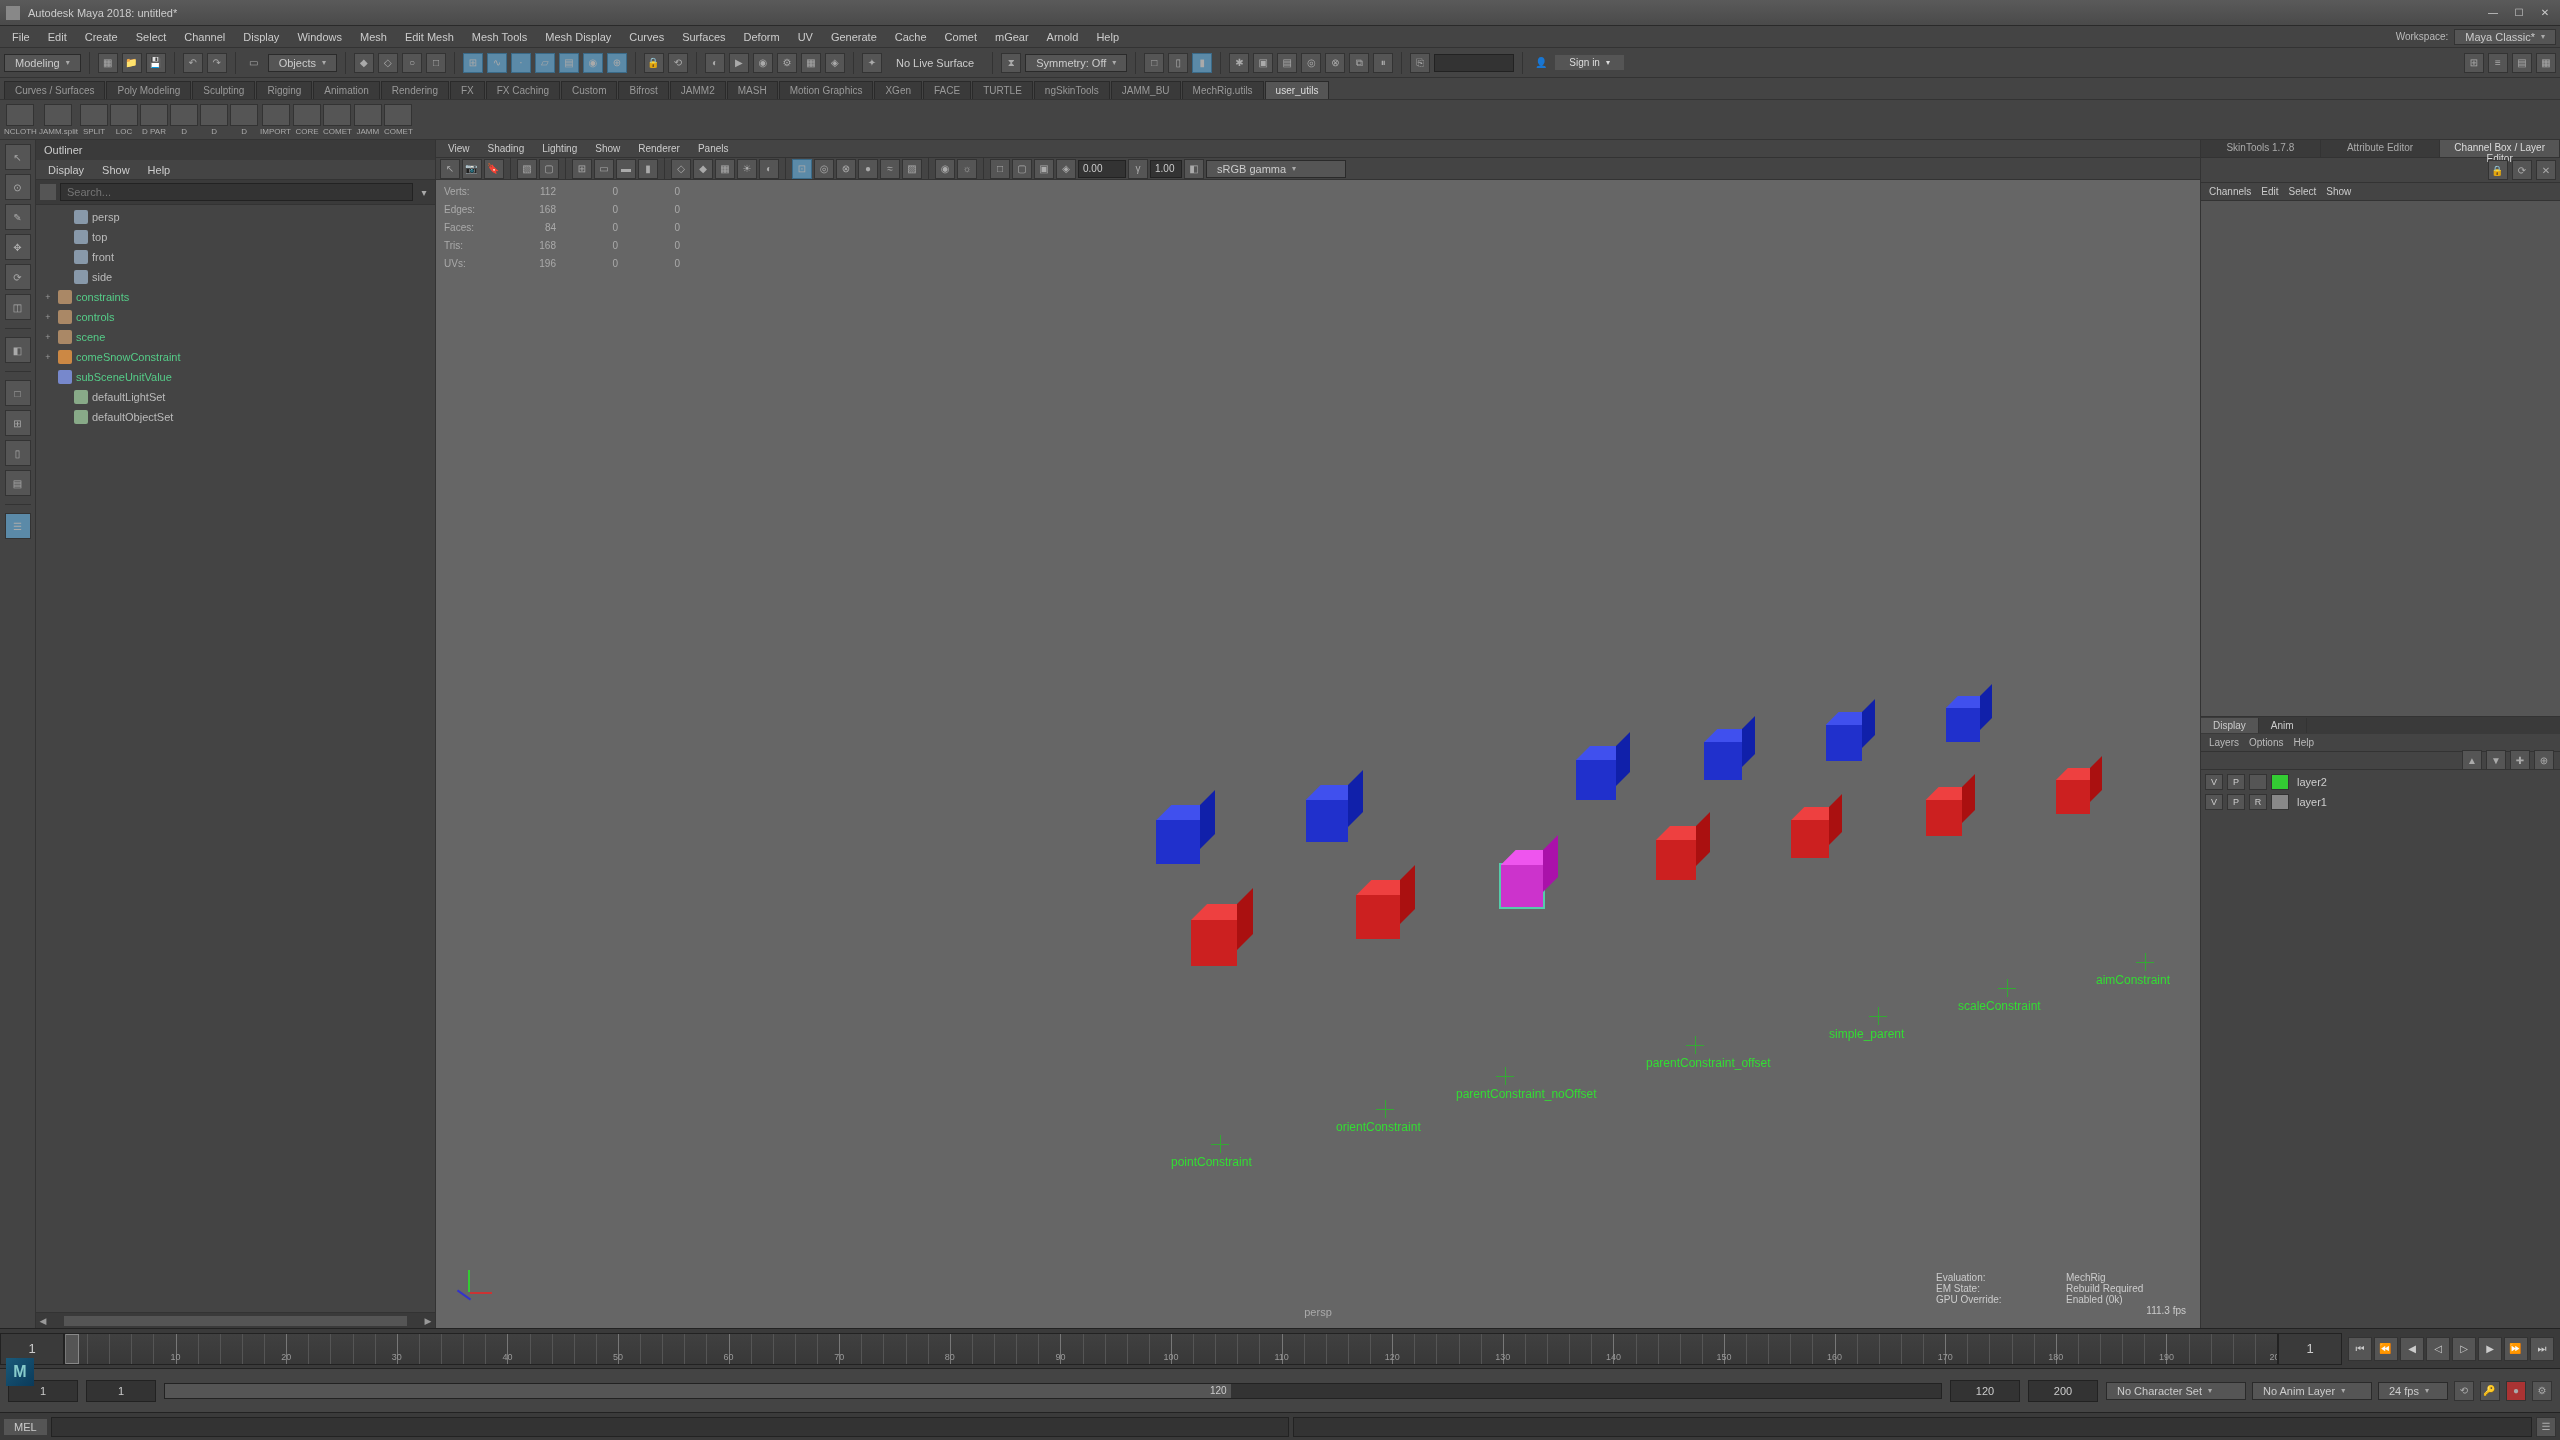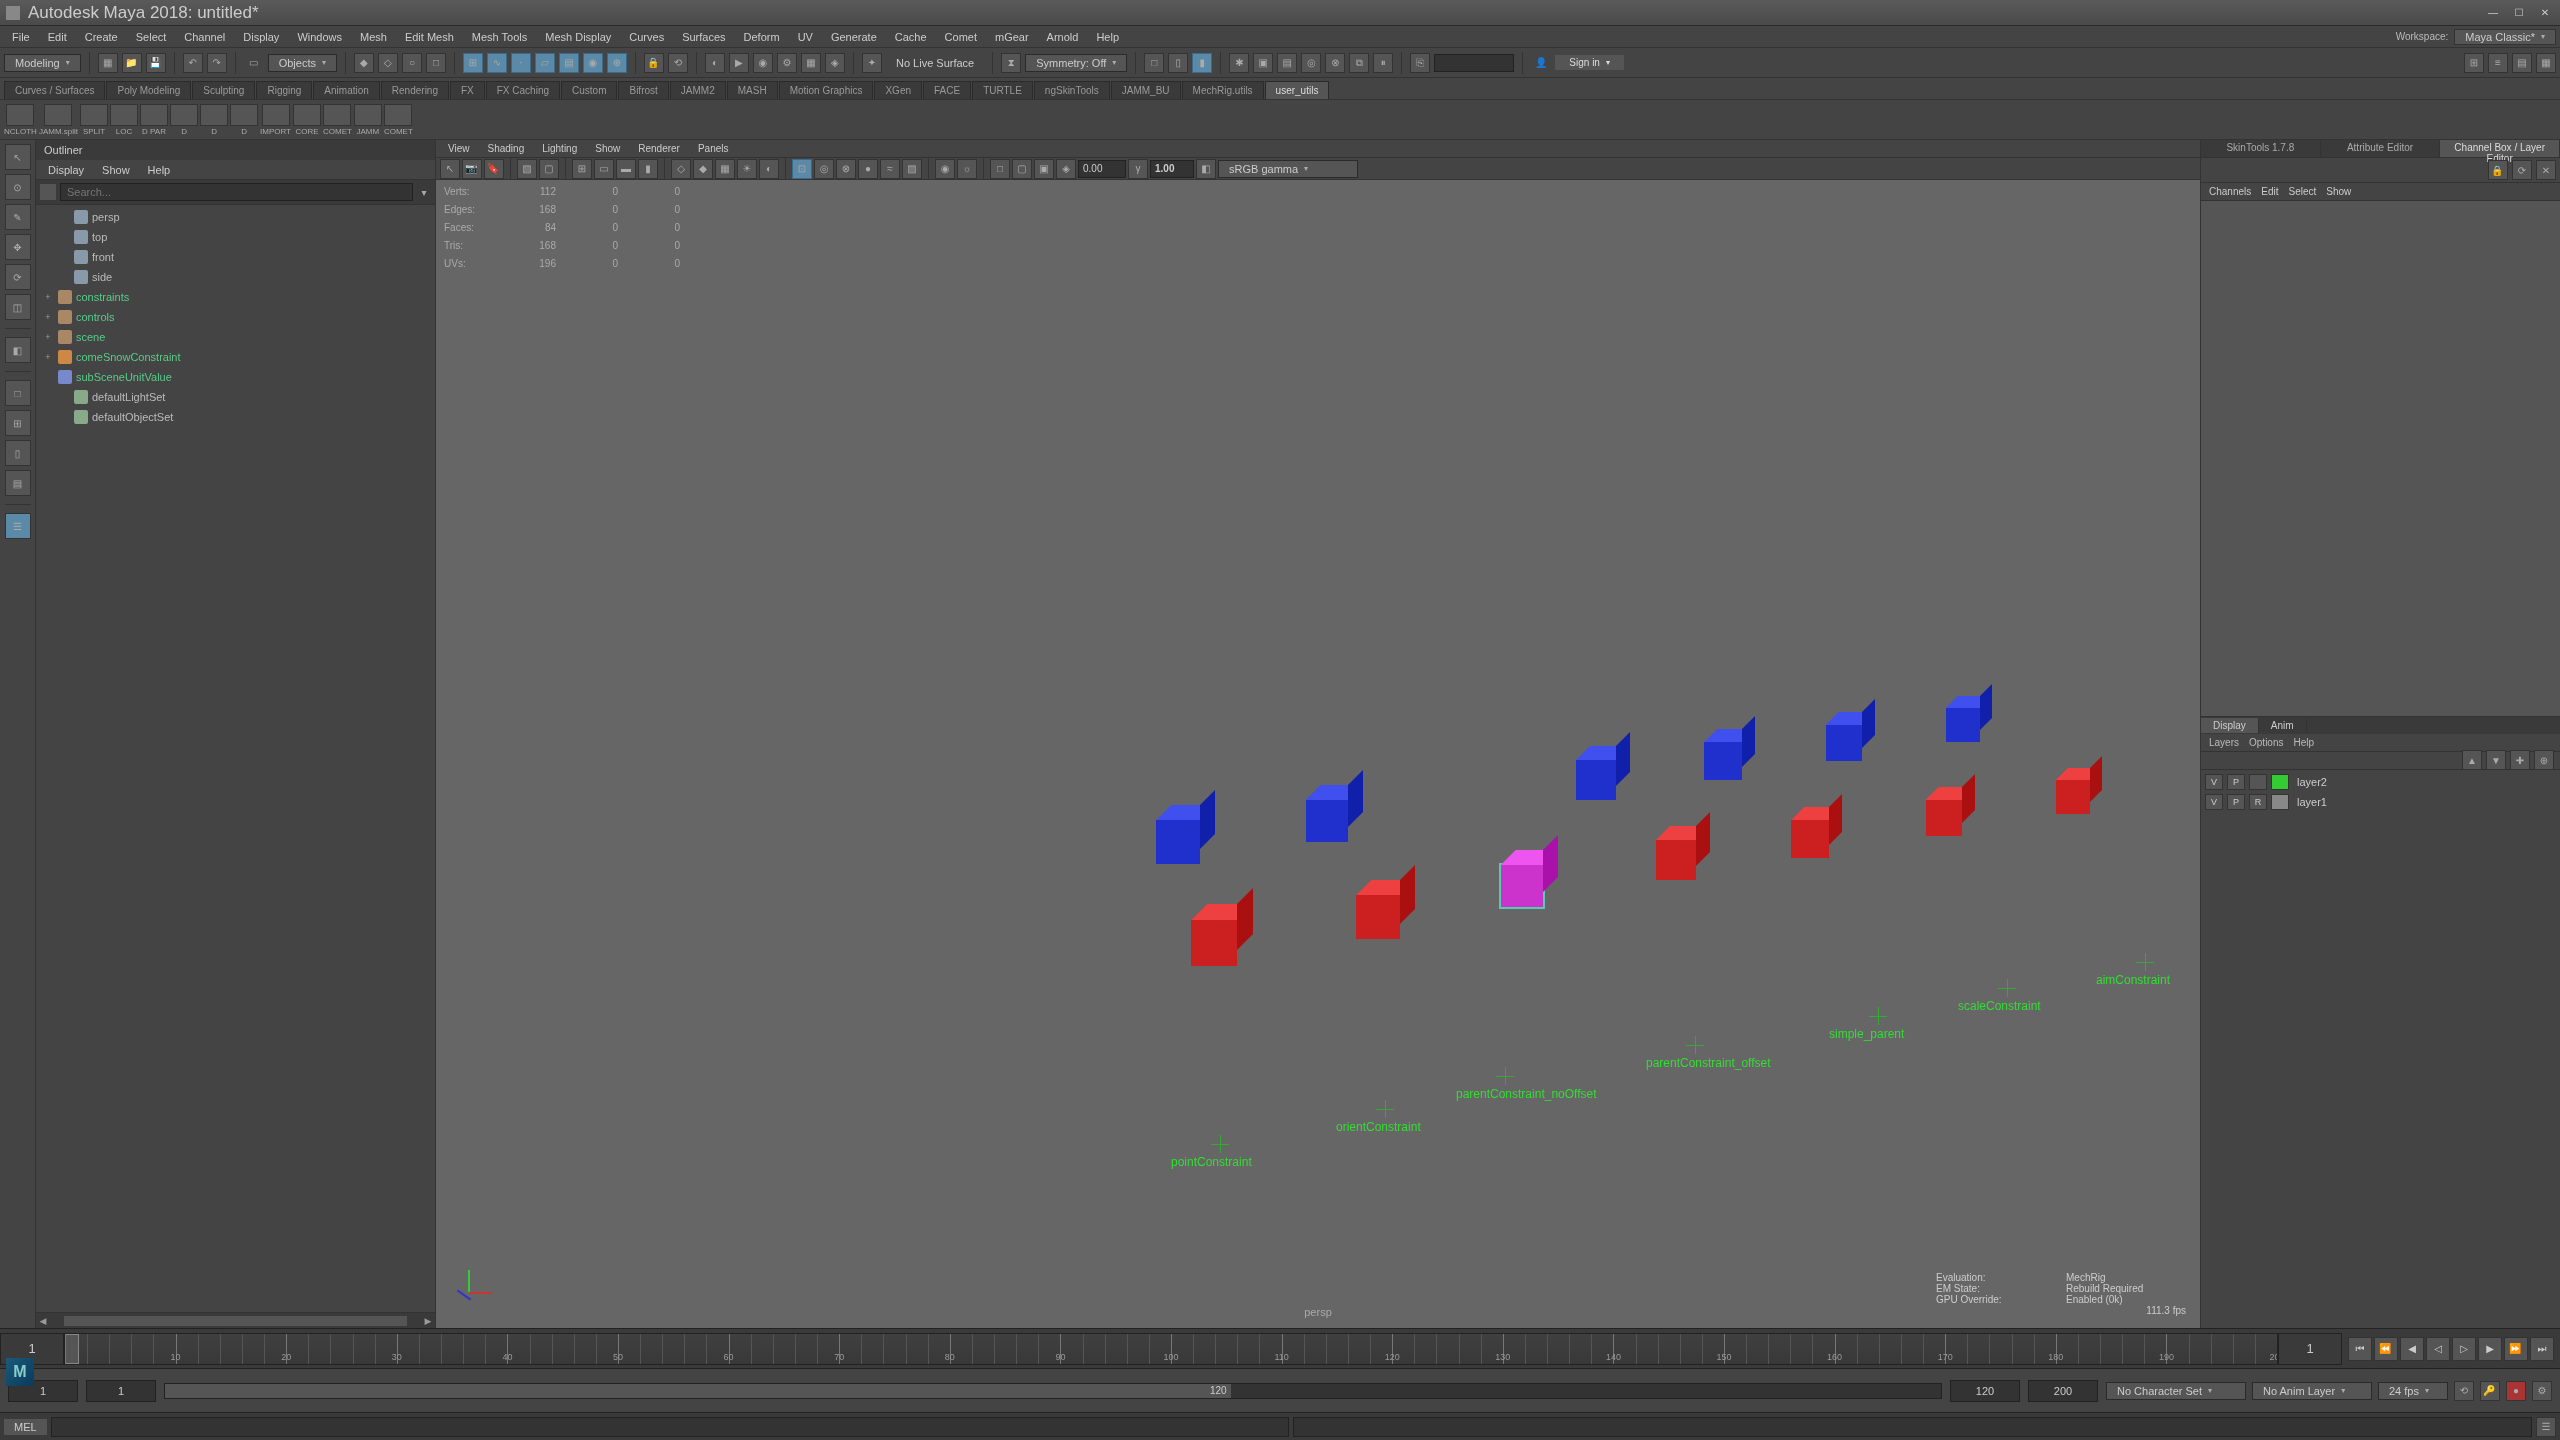--- a/index.html
+++ b/index.html
@@ -1,21 +1,21 @@
 <!DOCTYPE html>
 <html><head>
 <meta charset="utf-8">
 <style>
 * { margin: 0; padding: 0; box-sizing: border-box; font-family: "Segoe UI", Arial, sans-serif; font-size: 10px; user-select: none; }
 body { width: 2560px; height: 1440px; background: #444444; color: #bbbbbb; overflow: hidden; position: relative; }
 
 
 .title-bar { height: 26px; background: linear-gradient(#5a5a5a,#4a4a4a); display: flex; align-items: center; padding: 0 6px; border-bottom: 1px solid #2a2a2a; }
 .title-bar .logo { width: 14px; height: 14px; background: #888; margin-right: 8px; }
-.title-bar .title { color: #ccc; font-size: 17px; }
+.title-bar .title { color: #ccc; font-size: 11px; }
 .window-controls { margin-left: auto; display: flex; gap: 8px; }
 .window-controls span { width: 18px; height: 14px; display: flex; align-items: center; justify-content: center; color: #ccc; }
 
 
 .menu-bar { height: 22px; background: #444444; display: flex; align-items: center; padding: 0 4px; gap: 2px; border-bottom: 1px solid #333; }
 .menu-bar .item { padding: 2px 8px; color: #ccc; font-size: 11px; cursor: pointer; }
 .workspace-area { margin-left: auto; display: flex; align-items: center; gap: 6px; font-size: 11px; }
 .workspace-area .dd { background: #555; border: 1px solid #333; padding: 1px 10px; }
 
 
@@ -469,21 +469,21 @@
       <div class="sep"></div>
       <div class="icon-btn">◉</div>
       <div class="icon-btn">☼</div>
       <div class="sep"></div>
       <div class="icon-btn">□</div>
       <div class="icon-btn">▢</div>
       <div class="icon-btn">▣</div>
       <div class="icon-btn">◈</div>
       <input class="slider-input" style="width: 48px;" value="0.00">
       <div class="icon-btn">γ</div>
-      <input class="slider-input" style="width: 44px; font-weight: bold;" value="1.00">
+      <input class="slider-input" style="width: 32px;" value="1.00">
       <div class="icon-btn">◧</div>
       <div class="dd" style="width:140px">sRGB gamma</div>
     </div>
     <div class="viewport" id="viewport">
       <div class="hud-stats" id="hud-stats">
           <div class="row">
             <span class="lbl">Verts:</span>
             <span class="v">112</span>
             <span class="v">0</span>
             <span class="v">0</span>

